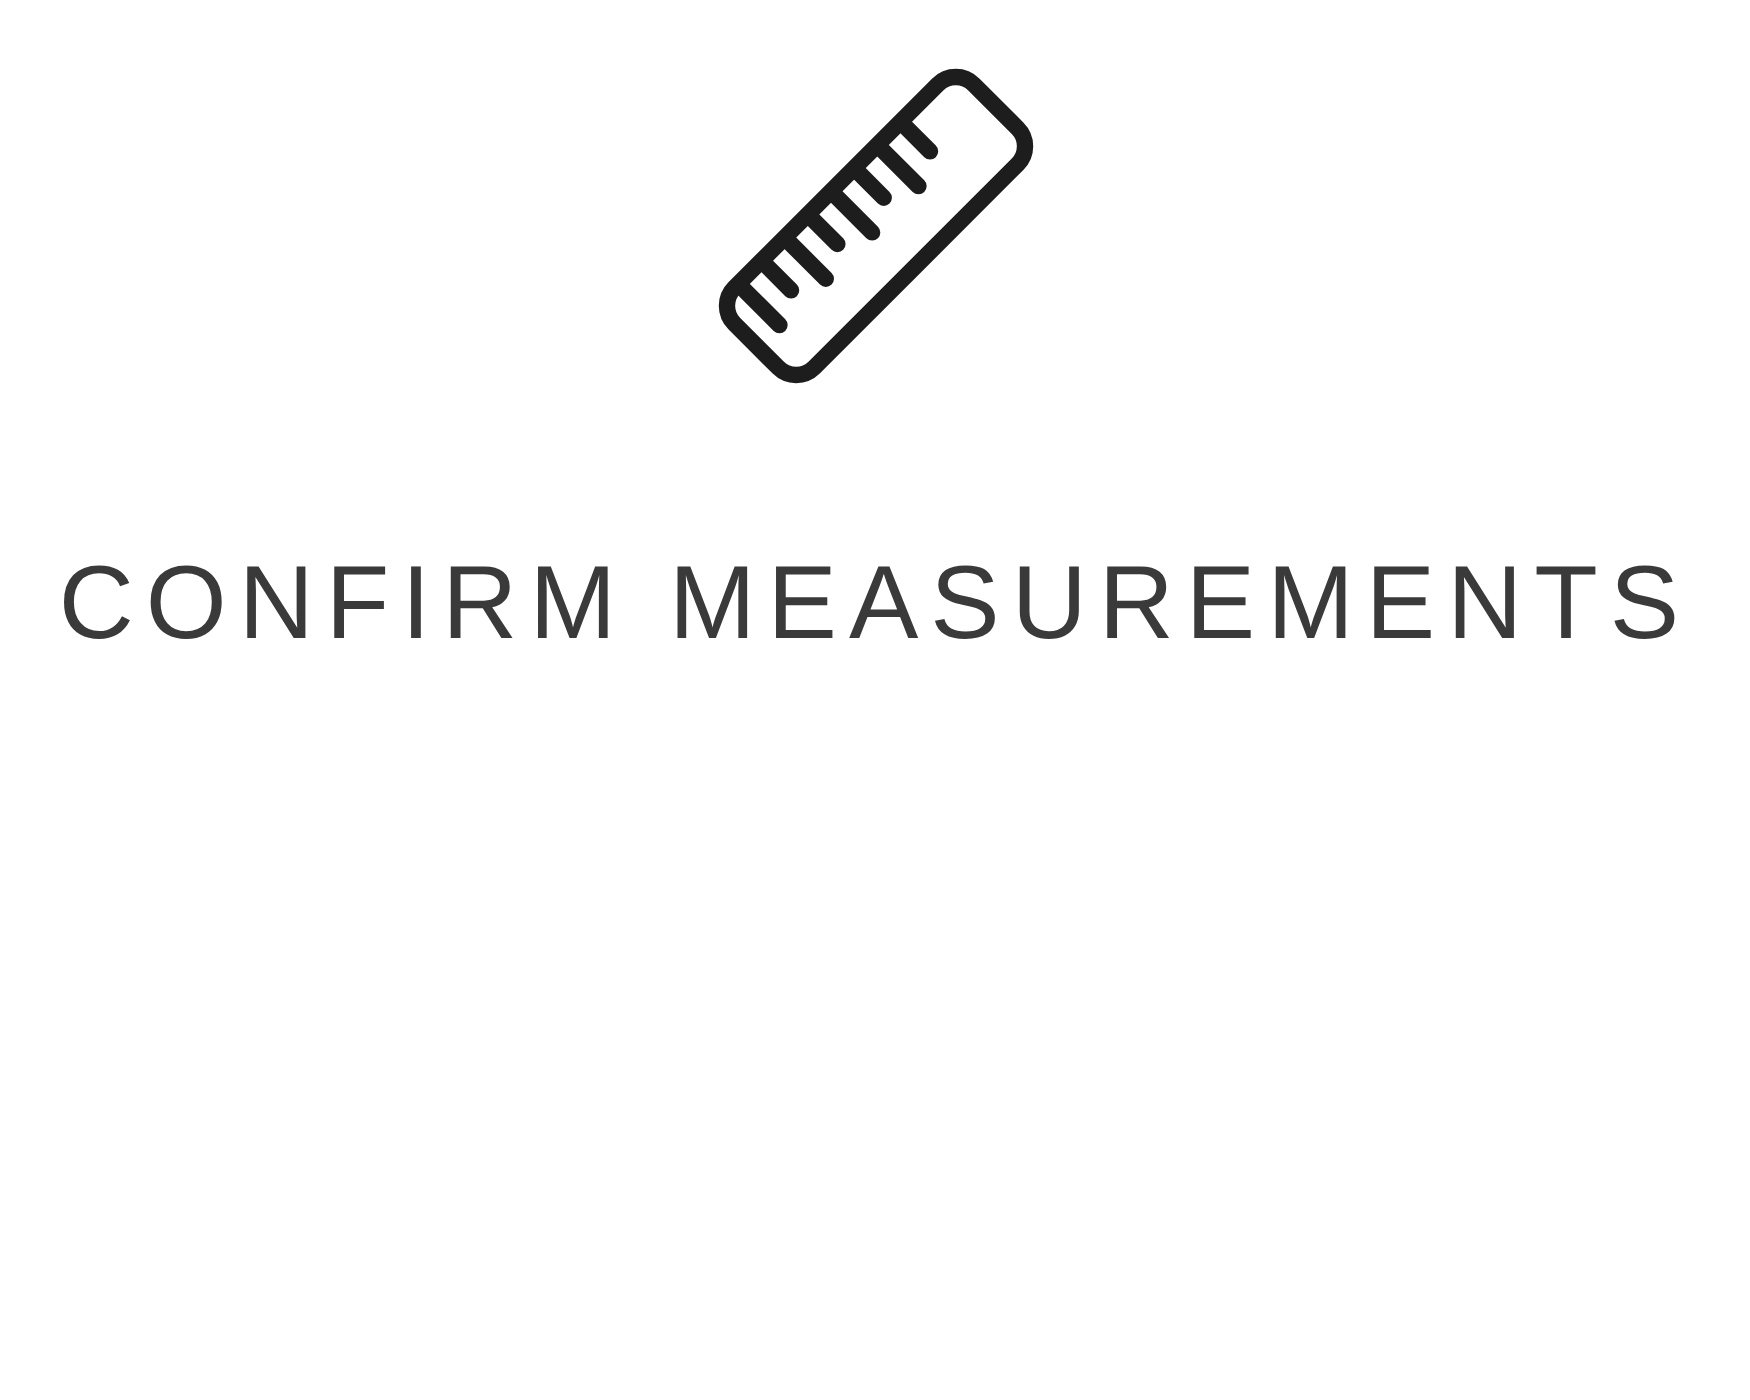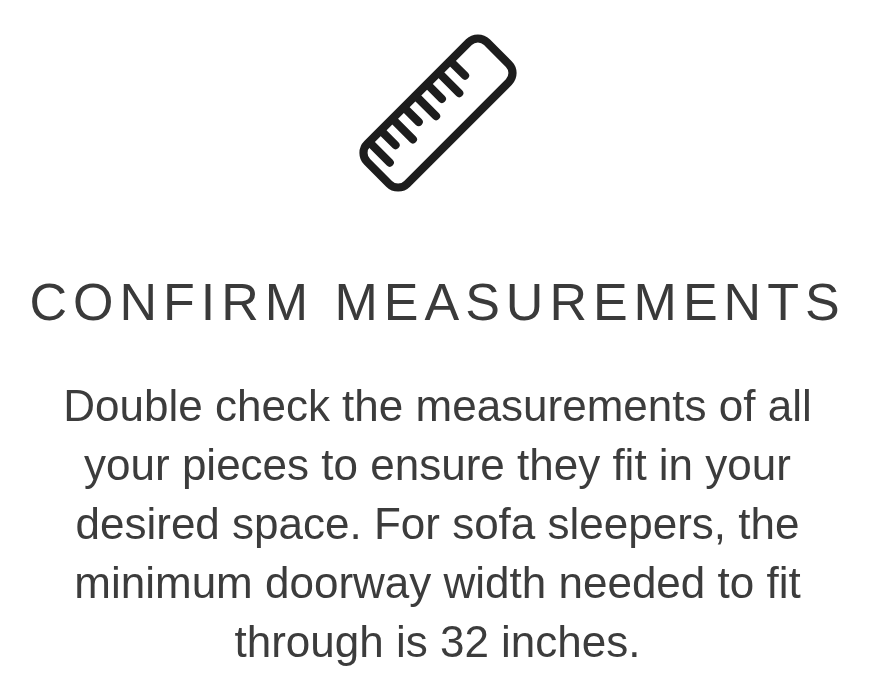--- a/index.html
+++ b/index.html
@@ -70,21 +70,14 @@
         <line x1="96" y1="70" x2="96" y2="101"></line>
         <line x1="114" y1="70" x2="114" y2="92"></line>
         <line x1="132" y1="70" x2="132" y2="101"></line>
         <line x1="150" y1="70" x2="150" y2="92"></line>
       </g>
     </svg>
   </div>
 
   <h1 class="heading">CONFIRM MEASUREMENTS</h1>
 
-  <div class="body-par">
-    <div class="body-line">Double check the measurements of all</div>
-    <div class="body-line">your pieces to ensure they fit in your</div>
-    <div class="body-line">desired space. For sofa sleepers, the</div>
-    <div class="body-line">minimum doorway width needed to fit</div>
-    <div class="body-line">through is 32 inches.</div>
-  </div>
 
 </div>
 
 </body></html>

